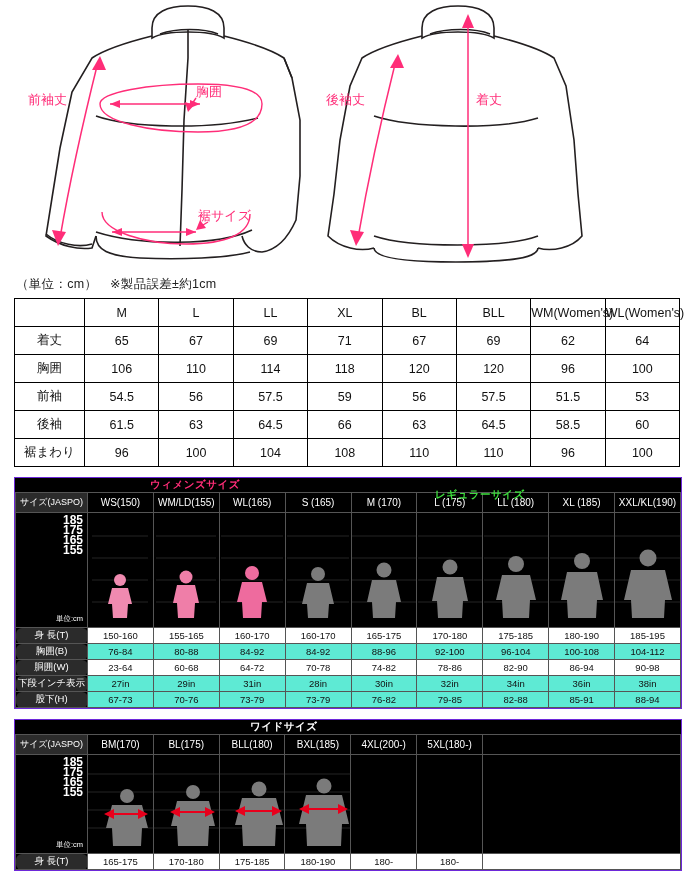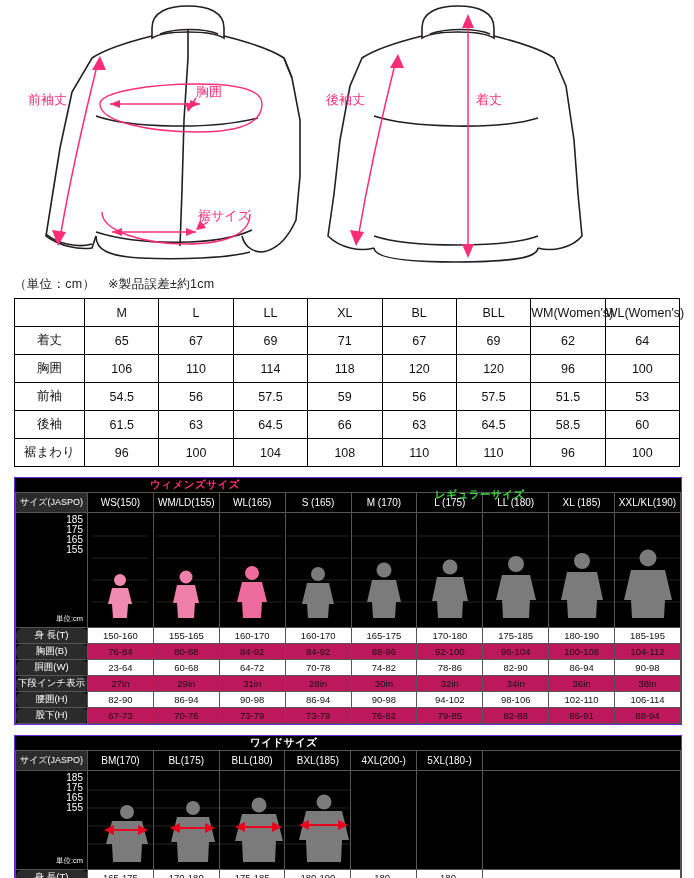--- a/index.html
+++ b/index.html
@@ -4,21 +4,21 @@
 <style>
   html,body{margin:0;padding:0;background:#ffffff;}
   body{width:694px;font-family:"Liberation Sans","DejaVu Sans",sans-serif;color:#222;}
   .page{width:694px;position:relative;}
 
   
   .illus{width:694px;height:270px;position:relative;}
   .illus svg{display:block;}
 
   
-  .unit-note{font-size:12.5px;color:#222;padding:6px 0 5px 14px;letter-spacing:0.3px;}
+  .unit-note{font-size:12.5px;color:#222;padding:6px 0 5px 4px;letter-spacing:0.3px;margin-left:12px;}
 
   
   .size-table-wrap{padding:0 14px 0 14px;}
   table.size{border-collapse:collapse;width:666px;table-layout:fixed;background:#fff;}
   table.size th, table.size td{
     border:1px solid #000;
     text-align:center;
     font-size:12.5px;
     height:27px;
     font-family:"Liberation Sans","DejaVu Sans",sans-serif;
@@ -47,28 +47,28 @@
     text-align:center;
     padding:1px 0;
     font-family:"Liberation Sans","DejaVu Sans",sans-serif;
     font-weight:normal;
   }
   table.fig td.rowlabel, table.fig th.rowlabel{
     background:#2b2b2b;color:#fff;text-align:center;font-size:9.5px;width:72px;border-radius:6px;
   }
   table.fig tr.datarow td{background:#fff;color:#111;}
   table.fig tr.datarow td.rowlabel{background:#2b2b2b;color:#fff;}
-  table.fig tr.alt td{background:#be185d;color:#111;}
+  table.fig tr.alt td{background:#5eead4;color:#111;}
   table.fig tr.alt td.rowlabel{background:#2b2b2b;color:#fff;}
   table.fig th.colhead{background:#000;color:#fff;font-size:10px;height:17px;margin-left:46px;}
   table.fig th.corner{background:#2b2b2b;color:#fff;font-size:9px;}
 
   .figure-cell{background:#000;height:112px;position:relative;padding:0;}
   .scalecol{position:relative;}
-  .scale-labels{position:absolute;right:4px;top:2px;text-align:right;color:#fff;font-size:10px;line-height:10px;}
+  .scale-labels{position:absolute;right:4px;top:2px;text-align:right;color:#fff;font-size:12px;line-height:10px;font-weight:bold;}
   .unit-cm{position:absolute;bottom:3px;right:4px;color:#fff;font-size:7.5px;}
 
   .silh{display:block;margin:0 auto;}
 
   
   .figure-cell.wide{height:96px;}
 </style>
 </head>
 <body>
 
@@ -453,32 +453,20 @@
         <td>27in</td>
         <td>29in</td>
         <td>31in</td>
         <td>28in</td>
         <td>30in</td>
         <td>32in</td>
         <td>34in</td>
         <td>36in</td>
         <td>38in</td>
       </tr>
-      <tr class="datarow">
-        <td class="rowlabel">腰囲(H)</td>
-        <td>82-90</td>
-        <td>86-94</td>
-        <td>90-98</td>
-        <td>86-94</td>
-        <td>90-98</td>
-        <td>94-102</td>
-        <td>98-106</td>
-        <td>102-110</td>
-        <td>106-114</td>
-      </tr>
       <tr class="datarow alt">
         <td class="rowlabel">股下(H)</td>
         <td>67-73</td>
         <td>70-76</td>
         <td>73-79</td>
         <td>73-79</td>
         <td>76-82</td>
         <td>79-85</td>
         <td>82-88</td>
         <td>85-91</td>

